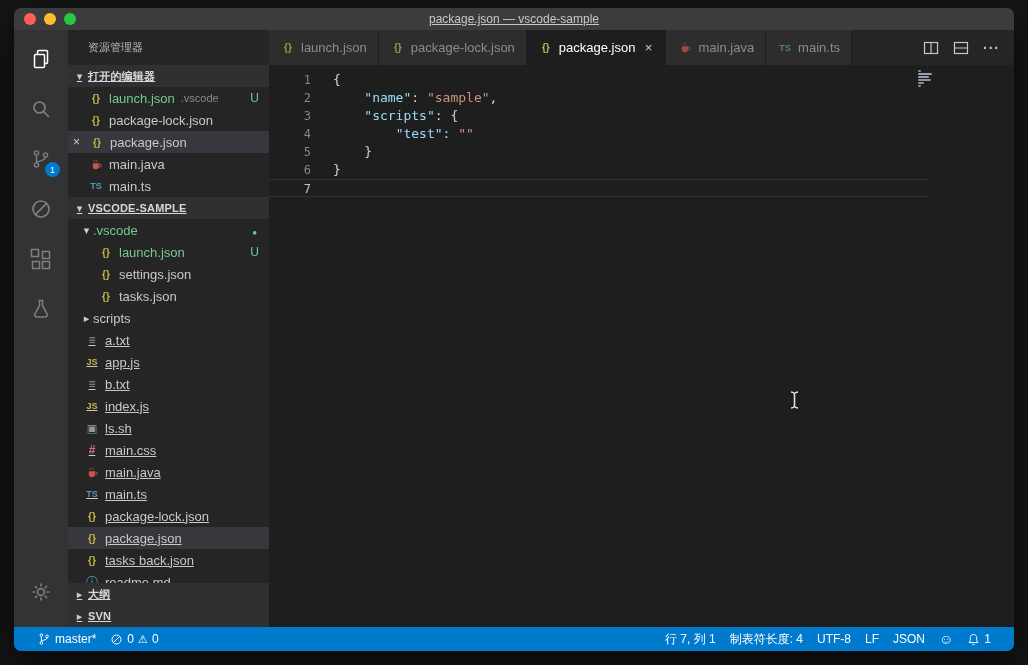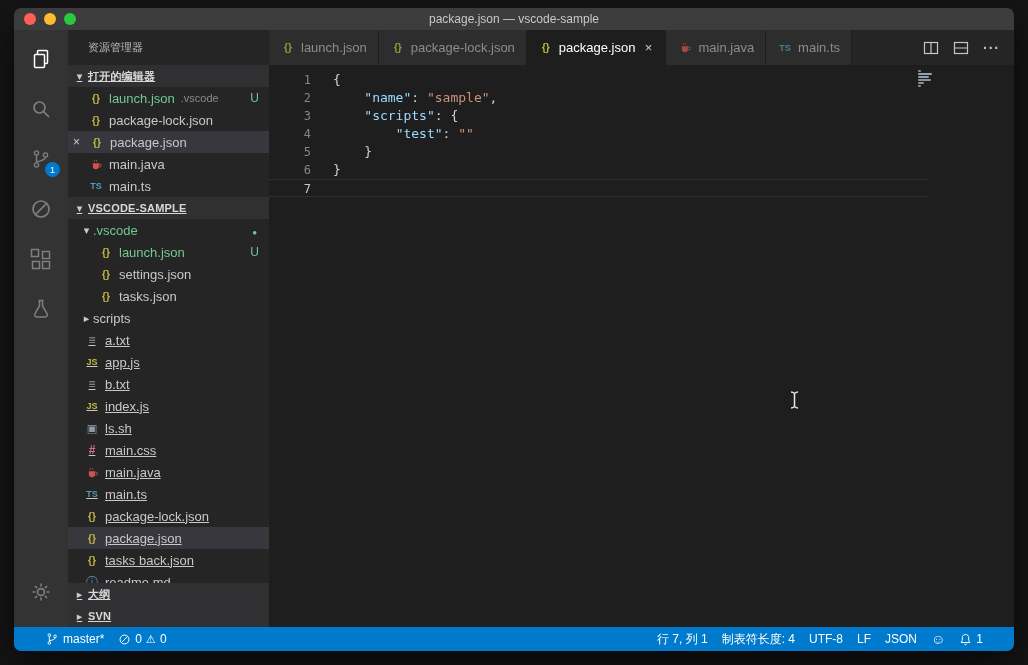--- a/index.html
+++ b/index.html
@@ -8,21 +8,21 @@
   .window { position:absolute; left:14px; top:8px; width:1000px; height:643px;
     border-radius:7px; overflow:hidden; background:#1e1e1e; display:flex; flex-direction:column;
     box-shadow:0 14px 40px rgba(0,0,0,.65); }
 
   
   .titlebar { height:22px; background:#3c3c3c; flex:none; position:relative;
     display:flex; align-items:center; justify-content:center; }
   .lights { position:absolute; left:10px; top:0; height:100%; display:flex; align-items:center; gap:8px; }
   .light { width:12px; height:12px; border-radius:50%; display:inline-block; }
   .light.red{background:#ff5f57;} .light.yellow{background:#febc2e;} .light.green{background:#28c840;}
-  .wtitle { color:#c8c8c8; font-size:12px; }
+  .wtitle { color:#c8c8c8; font-size:12px;text-decoration:underline; }
 
   
   .main { flex:1; display:flex; min-height:0; }
 
   
   .activitybar { width:54px; background:#333333; flex:none; display:flex; flex-direction:column; align-items:center; padding-top:4px; }
   .ab-item { width:54px; height:50px; display:flex; align-items:center; justify-content:center;
     color:#7f7f7f; position:relative; cursor:pointer; }
   .ab-item.active { color:#ffffff; }
   .ab-item.bottom { margin-top:auto; margin-bottom:10px; }
@@ -90,21 +90,21 @@
   .code-line.current { width:660px; border-top:1px solid #313131; border-bottom:1px solid #313131; }
   .code-line.current .ln { color:#c6c6c6; }
 
   .minimap { position:absolute; top:5px; right:74px; width:22px; }
   .mm-bar { height:2px; margin-bottom:1px; border-radius:1px; }
 
   .mouse-cursor { position:absolute; left:520px; top:326px; }
 
   
   .statusbar { height:24px; flex:none; background:#007acc; color:#ffffff; display:flex;
-    font-size:12px; padding:0 24px; }
+    font-size:12px; padding:0 16px; }
   .sb-item { display:flex; align-items:center; gap:4px; padding:0 7px; height:100%; cursor:pointer; }
   .sb-right { margin-left:auto; display:flex; align-items:center; }
   .g-warn::before{content:"⚠"; font-size:11px;}
   .g-smiley::before{content:"☺"; font-size:14px;}
   svg { display:block; }
 </style>
 </head>
 <body>
 
 <div class="window">

